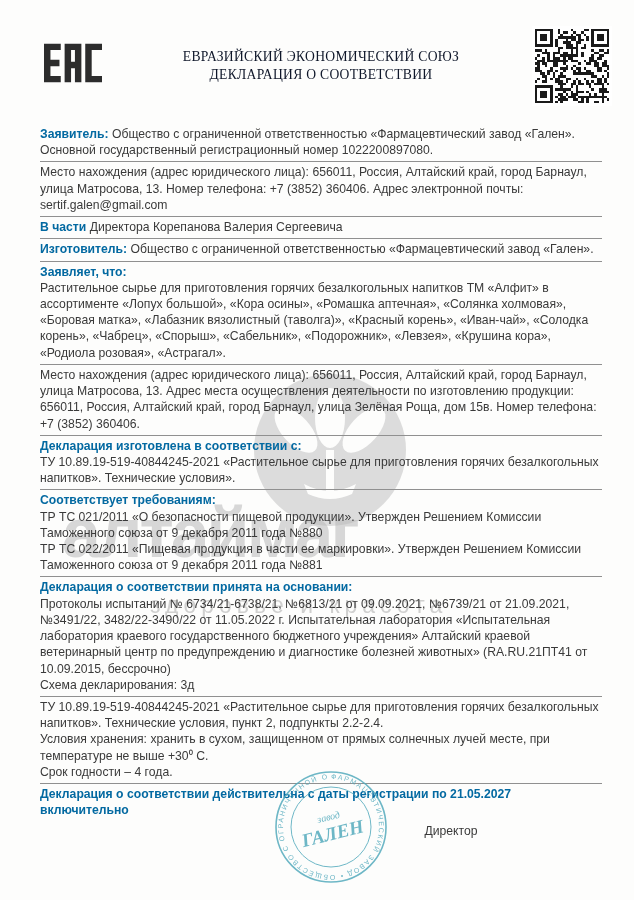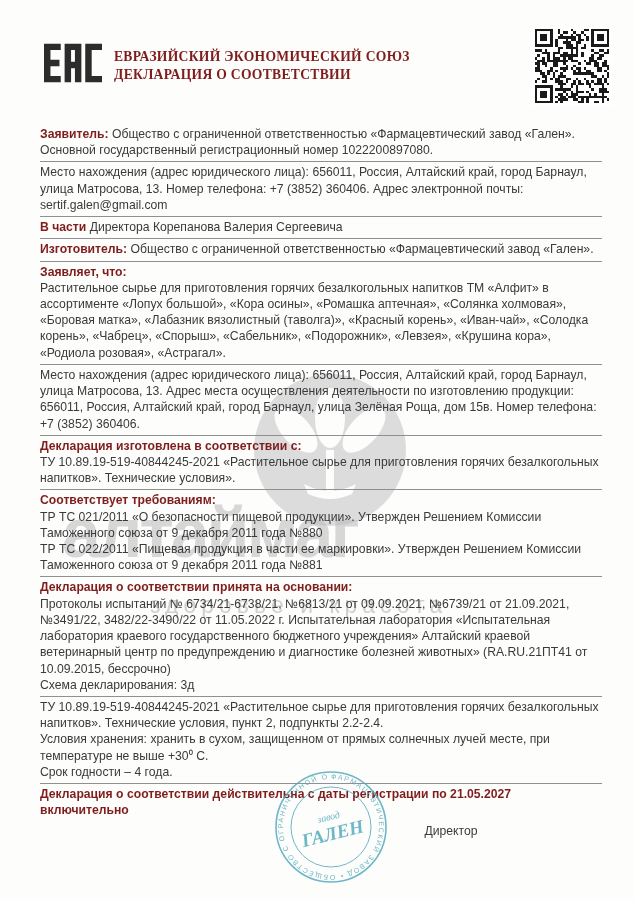--- a/index.html
+++ b/index.html
@@ -11,33 +11,33 @@
     position: relative;
     overflow: hidden;
   }
   .page { position: relative; width: 634px; height: 900px; z-index: 1; }
 
   
   .header { display: flex; align-items: flex-start; padding: 26px 16px 0 44px; height: 102px; }
   .eac-logo { width: 70px; padding-top: 14px; flex: 0 0 auto; }
   .eac-logo svg { display: block; }
   .doc-title {
-    flex: 1 1 auto; text-align: left; padding-top: 22px;
-    font-family: "Liberation Serif", serif; font-weight: bold;
-    font-size: 13.6px; line-height: 1.3; color: #7f1d1d; letter-spacing: .3px;
+    flex: 1 1 auto; text-align: center; padding-top: 22px;
+    font-family: "Liberation Serif", serif; font-weight: normal;
+    font-size: 13.6px; line-height: 1.3; color: #0f172a; letter-spacing: .3px;
   }
   .qr { width: 90px; flex: 0 0 auto; }
   .qr svg { display: block; width: 88px; height: 80px; }
 
   
   .doc { position: relative; margin: 22px 36px 0 40px; width: 562px; z-index: 3; }
   .sec { border-bottom: 1px solid #909090; padding: 2px 0 3px 0; }
   .sec.noline { border-bottom: none; }
   p { font-size: 12.2px; line-height: 1.33; color: #3a3a3a; }
-  b, .b { font-weight: bold; color: #7f1d1d; }
+  b, .b { font-weight: bold; color: #0369a1; }
 
   
   .director-line { text-align: center; padding-left: 260px; font-size: 12.2px; margin-top: 2px; }
 
   
   .wm-layer { position: absolute; inset: 0; z-index: 0; pointer-events: none; }
   .wm-logo { position: absolute; left: 252px; top: 372px; }
   .wm-brand {
     position: absolute; left: 62px; top: 498px; width: 470px;
     font-size: 70px; font-weight: bold; letter-spacing: -3px;

